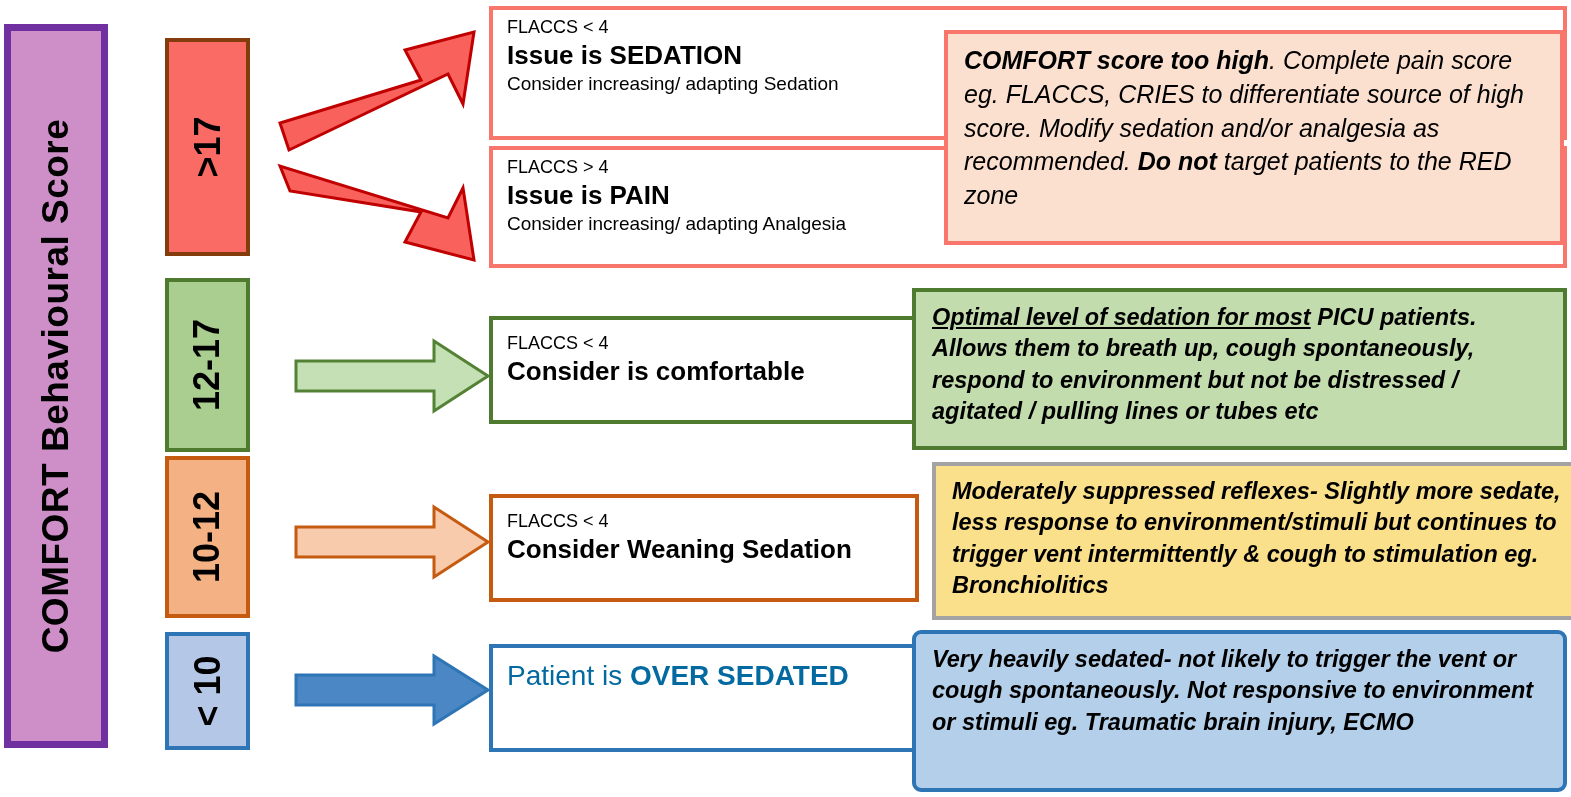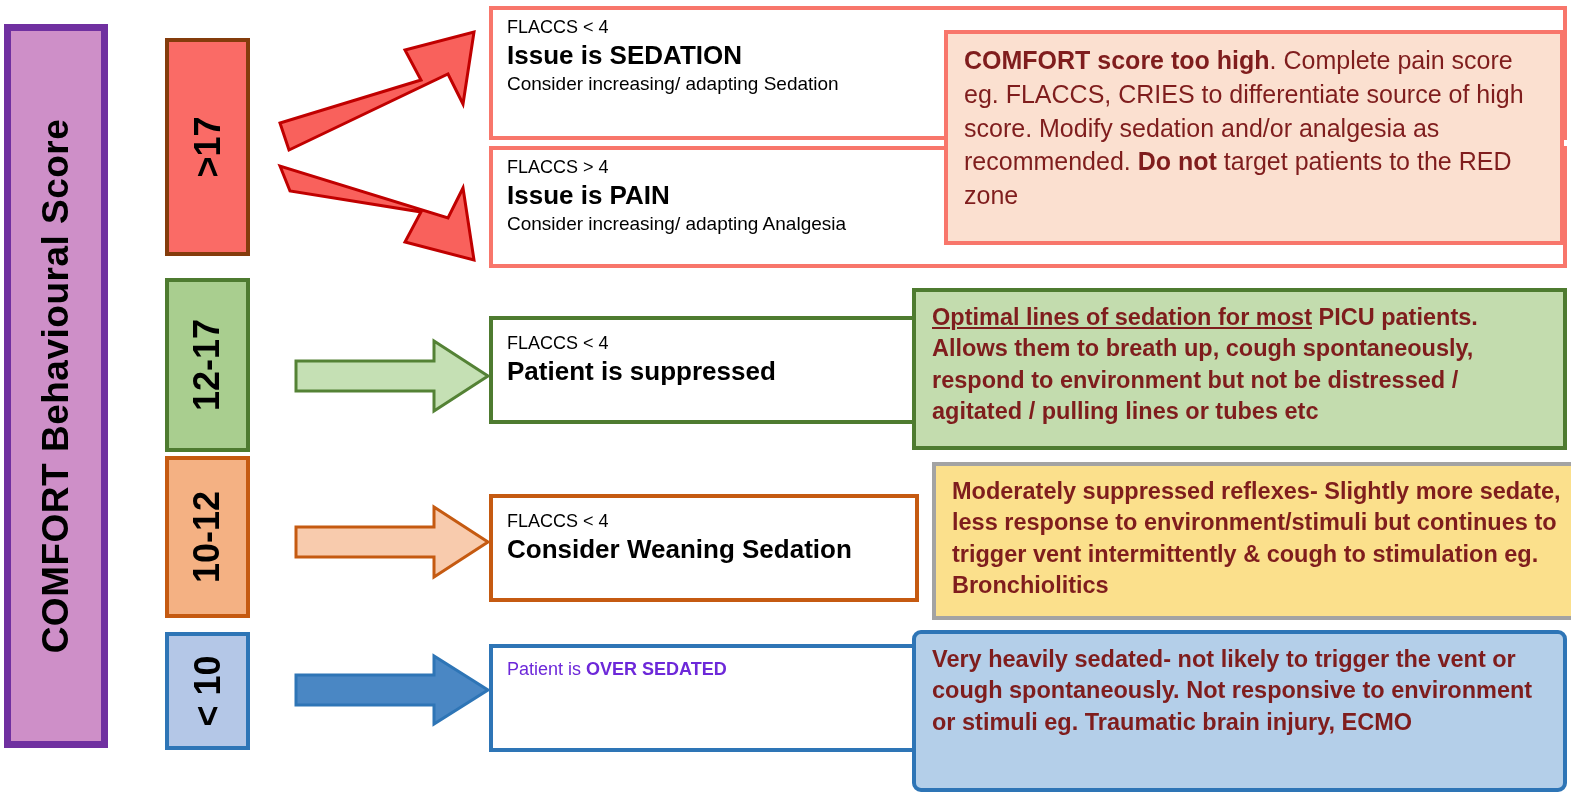--- a/index.html
+++ b/index.html
@@ -84,38 +84,39 @@
     line-height: 1.28;
     white-space: nowrap;
   }
   .line-small {
     font-size: 19px;
     color: #000000;
     line-height: 1.3;
     white-space: nowrap;
   }
   .line-mixed {
-    font-size: 18px;
-    color: #6d28d9;
+    font-size: 28px;
+    color: #0369a1;
     line-height: 1.3;
     white-space: nowrap;
   }
   .line-mixed b { font-weight: bold; }
 
   
   .desc-box {
     position: absolute;
     box-sizing: border-box;
     padding: 10px 14px 10px 16px;
     z-index: 2;
   }
   .desc-text {
     font-size: 23.5px;
     line-height: 1.33;
-    color: #7f1d1d;
+    color: #000000;
+    font-style: italic;
   }
   .desc-text.bold-all { font-weight: bold; }
   .desc-text b { font-weight: bold; }
   .desc-text u { text-decoration: underline; }
 
   .desc-red {
     background: #FBE0D0;
     border: 4px solid #F8766B;
   }
   .desc-red .desc-text { font-size: 25px; line-height: 1.35; }
@@ -189,25 +190,25 @@
     <div class="line-bold">Issue is PAIN</div>
     <div class="line-small">Consider increasing/ adapting Analgesia</div>
   </div>
 
   <div class="desc-box desc-red" style="left:944px; top:30px; width:620px; height:215px; z-index:6;">
     <div class="desc-text"><b>COMFORT score too high</b>. Complete pain score eg. FLACCS, CRIES to differentiate source of high score. Modify sedation and/or analgesia as recommended. <b>Do not</b> target patients to the RED zone</div>
   </div>
 
   <div class="action-box" style="left:489px; top:316px; width:430px; height:108px; border:4px solid #4E7B30; padding-top:12px;">
     <div class="line-reg">FLACCS &lt; 4</div>
-    <div class="line-bold">Patient is suppressed</div>
+    <div class="line-bold">Consider is comfortable</div>
   </div>
 
   <div class="desc-box desc-green" style="left:912px; top:288px; width:655px; height:162px; z-index:5;">
-    <div class="desc-text bold-all"><u>Optimal lines of sedation for most</u> PICU patients. Allows them to breath up, cough spontaneously, respond to environment but not be distressed / agitated / pulling lines or tubes etc</div>
+    <div class="desc-text bold-all"><u>Optimal level of sedation for most</u> PICU patients. Allows them to breath up, cough spontaneously, respond to environment but not be distressed / agitated / pulling lines or tubes etc</div>
   </div>
 
   <div class="action-box" style="left:489px; top:494px; width:430px; height:108px; border:4px solid #C55A11; padding-top:12px;">
     <div class="line-reg">FLACCS &lt; 4</div>
     <div class="line-bold">Consider Weaning Sedation</div>
   </div>
 
   <div class="desc-box desc-orange" style="left:912px; top:462px; width:655px; height:158px; z-index:5;">
     <div class="desc-text bold-all">Moderately suppressed reflexes- Slightly more sedate, less response to environment/stimuli but continues to trigger vent intermittently &amp; cough to stimulation eg. Bronchiolitics</div>
   </div>

